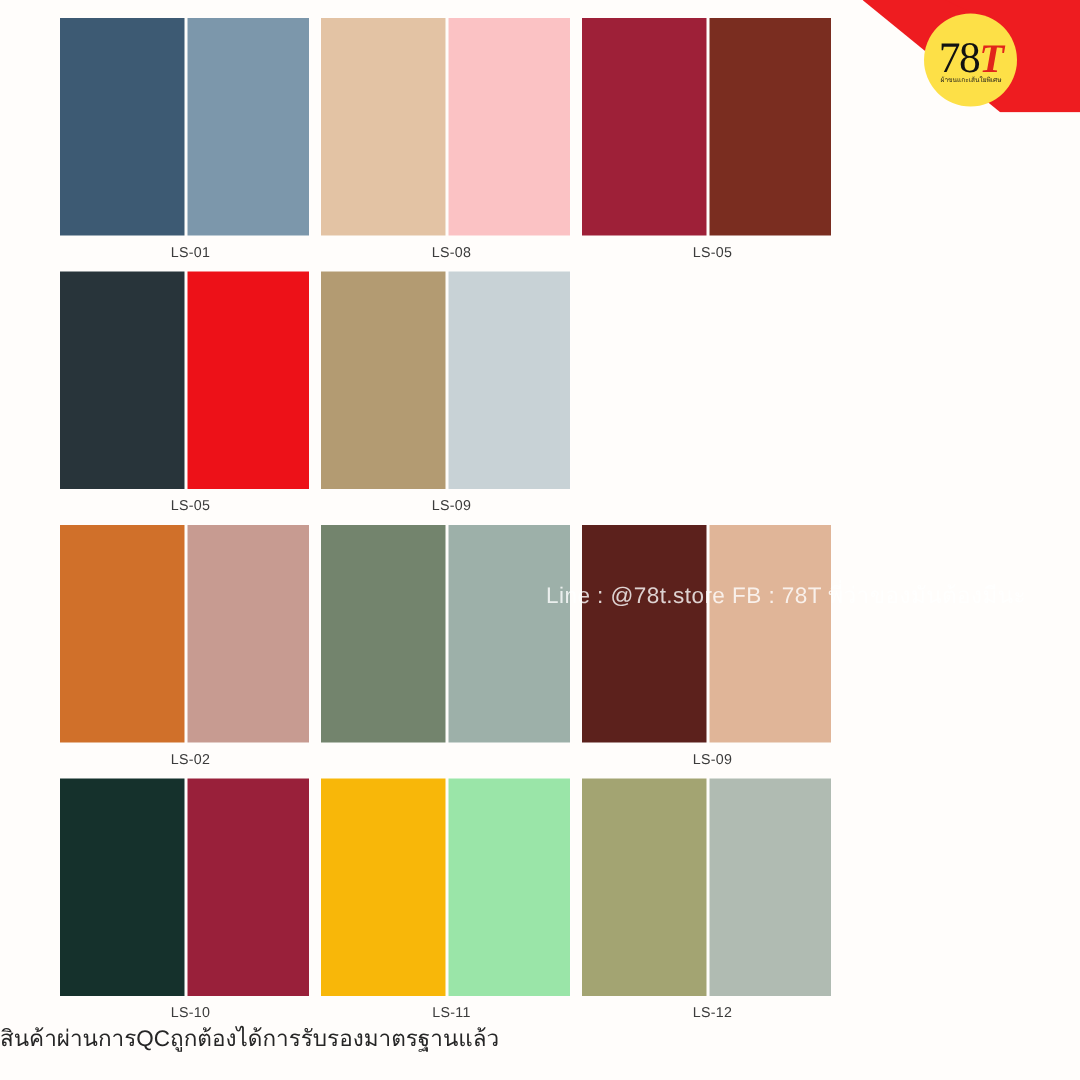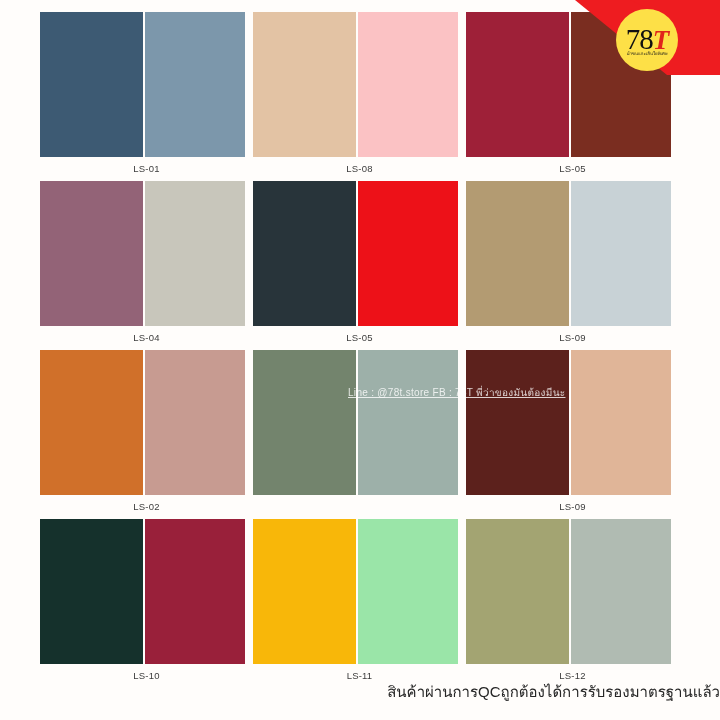--- a/index.html
+++ b/index.html
@@ -21,21 +21,21 @@
     left: 40px; top: 12px;
     width: 640px;
     display: flex;
     flex-direction: column;
   }
   .row {
     display: flex;
     flex-direction: row;
   }
   .group {
-    width: 213px;
+    width: 174px;
     display: flex;
     flex-direction: column;
     align-items: center;
   }
   .chips {
     display: flex;
     flex-direction: row;
     justify-content: flex-start;
     width: 100%;
     height: 145px;
@@ -66,27 +66,26 @@
   
   .watermark {
     position: absolute;
     left: 0; top: 0;
     width: 720px; height: 720px;
     pointer-events: none;
   }
   .wm-text {
     position: absolute;
     top: 385px;
-    left: 348px;
-    font-size: 10px;
+    left: 364px;
+    font-size: 15px;
     color: rgba(255,255,255,0.80);
     white-space: nowrap;
     font-family: "Liberation Sans", sans-serif;
     letter-spacing: 0.3px;
-    text-decoration: underline;
   }
 
   
   .ribbon {
     position: absolute;
     right: 0; top: 0;
     width: 145px; height: 75px;
     overflow: hidden;
   }
   .ribbon svg { display: block; }
@@ -126,21 +125,21 @@
     transform: scale(0.95);
     font-family: "Liberation Sans", sans-serif;
   }
 
   
   .footer {
     position: absolute;
     left: 0;
     top: 680px;
     width: 720px;
-    text-align: right;
+    text-align: left;
     font-size: 15px;
     color: #262626;
     font-family: "Liberation Sans", sans-serif;
   }
 </style>
 </head>
 <body>
 
 <div id="root">
 
@@ -162,27 +161,20 @@
         </div>
         <div class="group">
           <div class="chips">
             <div class="chip wide" title="#9e2038" style="background: rgb(158, 32, 56);"></div>
             <div class="chip" title="#7a2d20" style="background: rgb(122, 45, 32);"></div>
           </div>
           <div class="label">LS-05</div>
         </div>
       </div>
       <div class="row">
-        <div class="group">
-          <div class="chips">
-            <div class="chip wide" title="#936377" style="background: rgb(147, 99, 119);"></div>
-            <div class="chip" title="#c8c6bb" style="background: rgb(200, 198, 187);"></div>
-          </div>
-          <div class="label">LS-04</div>
-        </div>
         <div class="group">
           <div class="chips">
             <div class="chip wide" title="#28343a" style="background: rgb(40, 52, 58);"></div>
             <div class="chip" title="#ed1118" style="background: rgb(237, 17, 24);"></div>
           </div>
           <div class="label">LS-05</div>
         </div>
         <div class="group">
           <div class="chips">
             <div class="chip wide" title="#b39b72" style="background: rgb(179, 155, 114);"></div>

